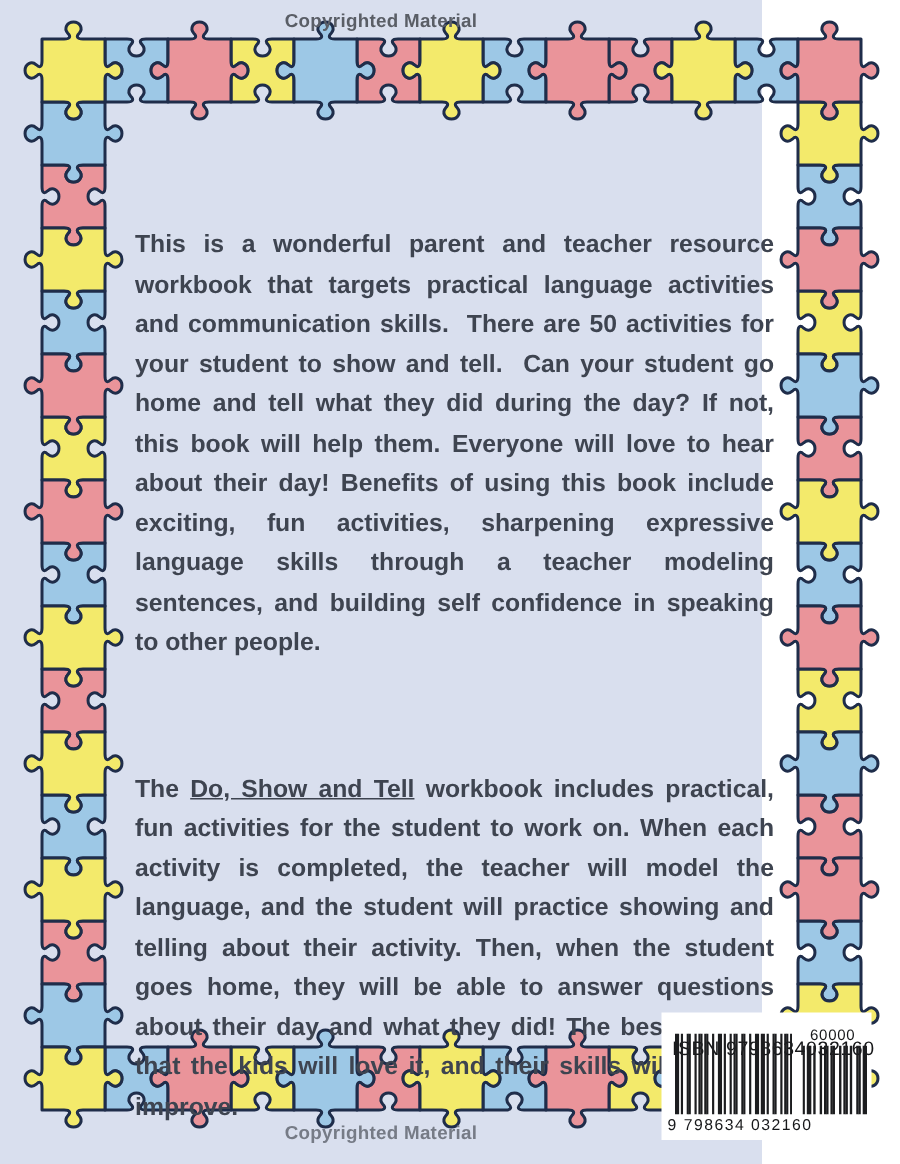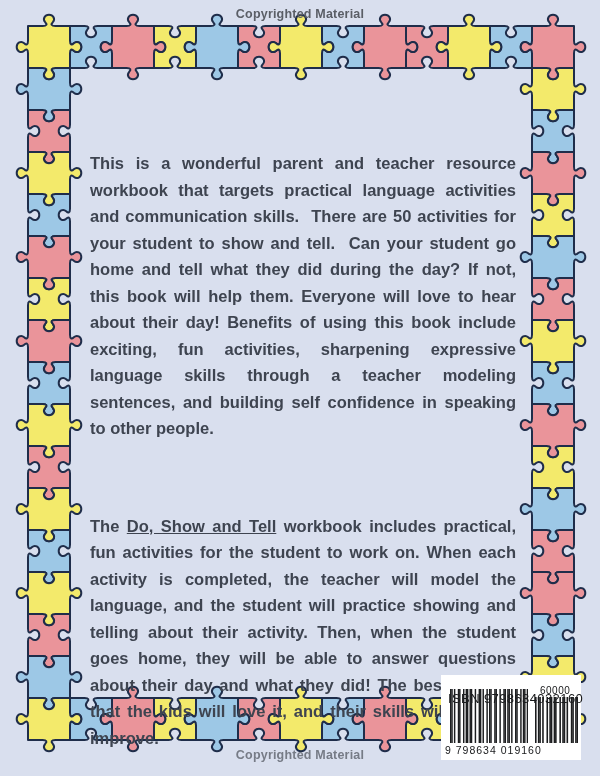--- a/index.html
+++ b/index.html
@@ -2,21 +2,21 @@
 <html><head>
 <meta charset="utf-8">
 <style>
   html,body{margin:0;padding:0;}
   body{
     width:600px;height:776px;
     font-family:"Liberation Sans",sans-serif;
     overflow:hidden;
   }
   .page{
-    position:relative;width:600px;height:776px;
+    position:relative;width:508px;height:776px;
     background:#d9dfee;
   }
   #border-svg{position:absolute;left:0;top:0;z-index:1;}
   .watermark{
     position:absolute;left:0;width:100%;
     text-align:center;z-index:5;
     font-size:12.5px;font-weight:bold;letter-spacing:.2px;
   }
   .watermark.top{top:7px;color:#5a5e66;}
   .watermark.bottom{top:748px;color:#767b86;}
@@ -147,21 +147,21 @@
         <rect x="57.20" y="0" width="1.45" height="54" fill="#1c1d1f"></rect>
         <rect x="58.50" y="0" width="1.45" height="54" fill="#1c1d1f"></rect>
         <rect x="61.10" y="0" width="1.45" height="54" fill="#1c1d1f"></rect>
         <rect x="65.00" y="0" width="1.45" height="54" fill="#1c1d1f"></rect>
         <rect x="66.30" y="0" width="1.45" height="54" fill="#1c1d1f"></rect>
         <rect x="70.20" y="0" width="1.45" height="54" fill="#1c1d1f"></rect>
         <rect x="72.80" y="0" width="1.45" height="54" fill="#1c1d1f"></rect>
         <rect x="74.10" y="0" width="1.45" height="54" fill="#1c1d1f"></rect>
         <rect x="76.70" y="0" width="1.45" height="54" fill="#1c1d1f"></rect>
       </svg>
-    <div class="barcode-digits">9  798634  019160</div>
+    <div class="barcode-digits">9  798634  032160</div>
     <div class="barcode-price">60000</div>
     <svg class="barcode-price-bars" id="price-bars" width="43" height="46">
         <rect x="0.00" y="0" width="1.58" height="46" fill="#1c1d1f"></rect>
         <rect x="2.87" y="0" width="1.58" height="46" fill="#1c1d1f"></rect>
         <rect x="4.30" y="0" width="1.58" height="46" fill="#1c1d1f"></rect>
         <rect x="7.17" y="0" width="1.58" height="46" fill="#1c1d1f"></rect>
         <rect x="11.47" y="0" width="1.58" height="46" fill="#1c1d1f"></rect>
         <rect x="14.33" y="0" width="1.58" height="46" fill="#1c1d1f"></rect>
         <rect x="15.77" y="0" width="1.58" height="46" fill="#1c1d1f"></rect>
         <rect x="18.63" y="0" width="1.58" height="46" fill="#1c1d1f"></rect>

